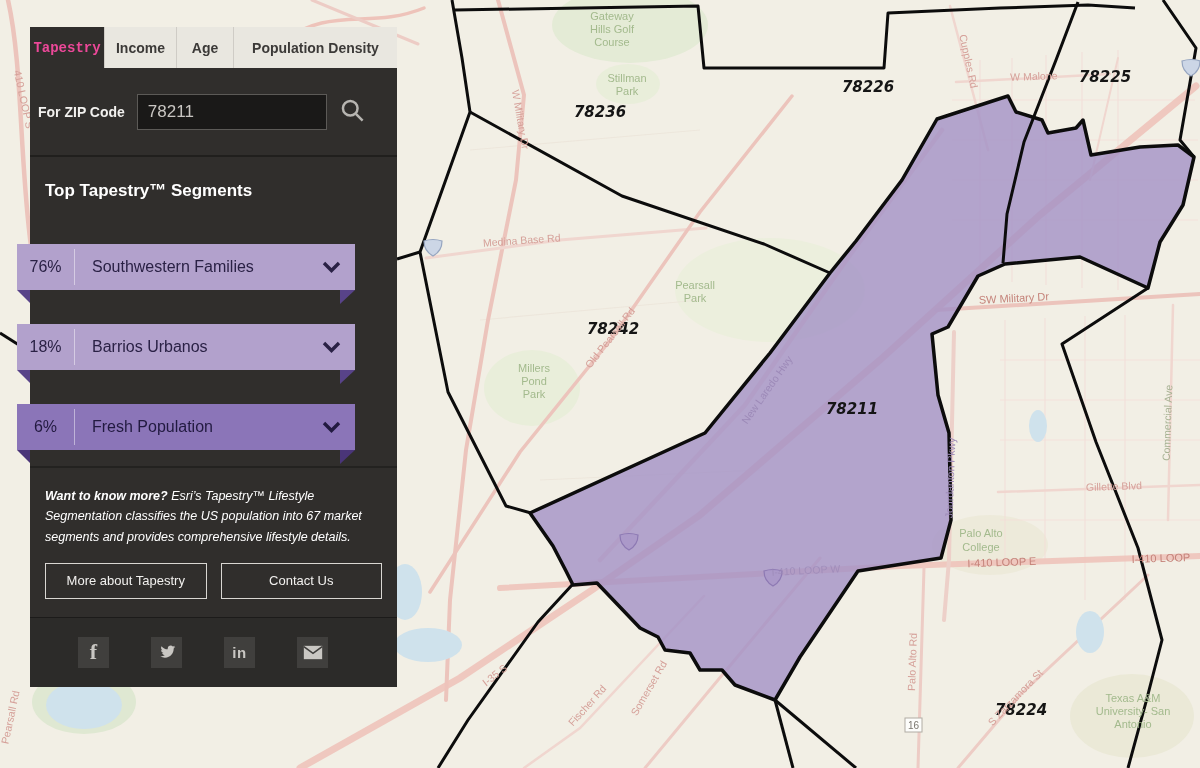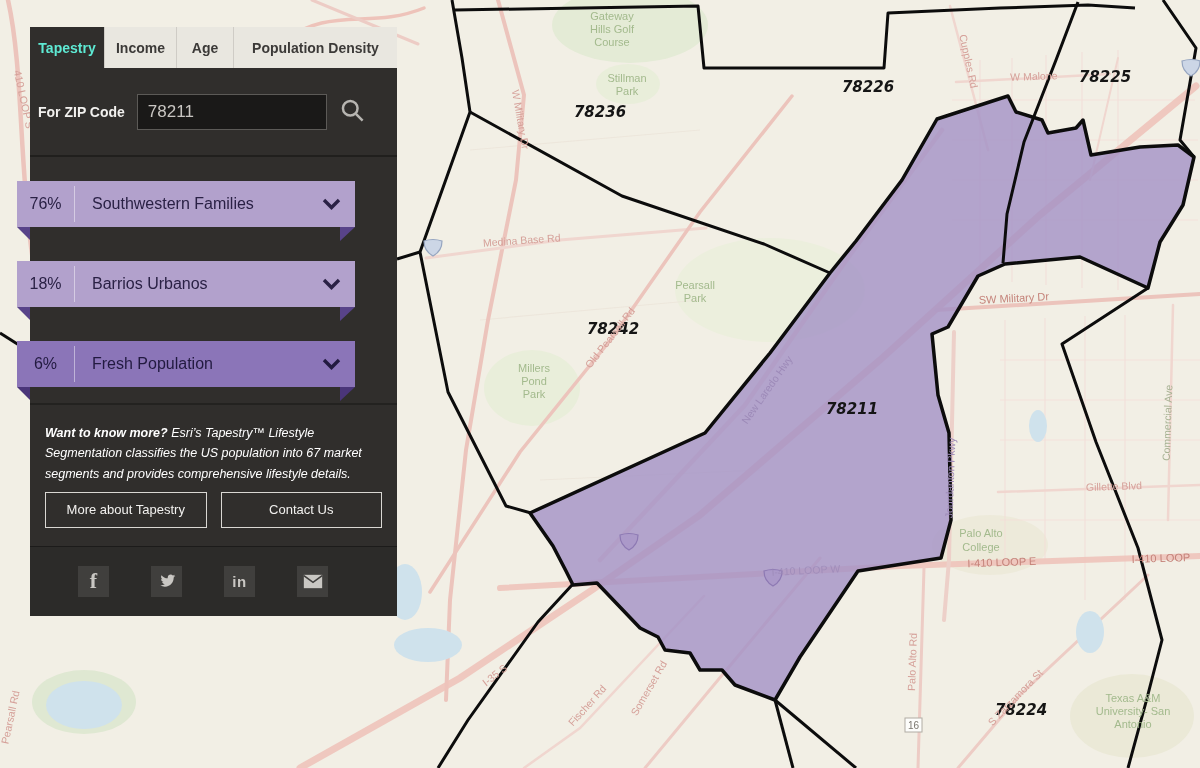--- a/index.html
+++ b/index.html
@@ -7,21 +7,21 @@
          font-family:"Liberation Sans",sans-serif;}
   #mapsvg{position:absolute;left:0;top:0;}
 
   
   .panel{position:absolute;left:30px;top:27px;width:367px;}
   .tabs{display:flex;height:41px;}
   .tab{background:#e9e7e0;color:#3c3a38;font-size:14px;font-weight:bold;
        display:flex;align-items:center;justify-content:center;
        border-right:1px solid #cfccc6;padding:0 10px;box-sizing:border-box;cursor:pointer;}
   .tab.w1{width:75px}.tab.w2{width:72px}.tab.w3{width:57px}.tab.w4{flex:1;border-right:none;}
-  .tab.active{background:#302e2c;color:#5eead4;}
+  .tab.active{background:#302e2c;color:#ec4899;font-family:Liberation Mono, monospace;}
 
   .sec-search{background:#302e2c;border-bottom:2px solid #201f1d;height:89px;
               display:flex;align-items:center;padding:0 8px;box-sizing:border-box;}
   .sec-search label{color:#f2f1ef;font-size:14px;font-weight:bold;margin-right:12px;white-space:nowrap;}
   .zipinput{width:168px;height:34px;background:#1a1918;border:1px solid #5c5a57;
             color:#c9c6c2;font-size:17px;padding:0 10px;font-family:"Liberation Sans",sans-serif;}
   .searchbtn{background:none;border:none;margin-left:10px;cursor:pointer;padding:2px;}
 
   .sec-seg{background:#302e2c;padding:24px 0 16px;}
   .sec-seg h2{color:#ffffff;font-size:17px;font-weight:bold;margin:0 0 43px 15px;line-height:20px;}
@@ -34,21 +34,21 @@
   .bar .chev{margin-right:14px;display:flex;align-items:center;}
   .fold-l{position:absolute;left:0;top:46px;width:13px;height:13px;background:#584389;
           clip-path:polygon(0 0,100% 0,100% 100%);}
   .fold-r{position:absolute;right:0;top:46px;width:15px;height:14px;background:#584389;
           clip-path:polygon(0 0,100% 0,0 100%);}
   .bar.last .fold-l,.bar.last .fold-r{background:#4a3579;}
 
   .sec-info{background:#302e2c;border-top:2px solid #232220;padding:18px 15px 18px;color:#ffffff;}
   .sec-info p{margin:0;font-size:12.5px;line-height:1.62;font-style:italic;}
   .sec-info .lead{font-weight:bold;}
-  .btnrow{display:flex;gap:14px;margin-top:8px;}
+  .btnrow{display:flex;gap:14px;margin-top:16px;}
   .obtn{flex:1;height:36px;border:1px solid #d9d7d3;background:transparent;color:#f2f1ef;
         font-size:13px;display:flex;align-items:center;justify-content:center;cursor:pointer;
         font-family:"Liberation Sans",sans-serif;}
 
   .sec-social{background:#2c2b29;border-top:1px solid #1c1b1a;height:70px;
               display:flex;align-items:center;gap:42px;padding-left:48px;box-sizing:border-box;}
   .sicon{width:31px;height:31px;background:#403f3d;color:#c9c7c3;display:flex;align-items:center;
          justify-content:center;cursor:pointer;font-weight:bold;}
   .sicon .fb{font-family:"Liberation Serif",serif;font-size:22px;line-height:1;}
   .sicon .li{font-size:15px;letter-spacing:0.5px;}
@@ -234,20 +234,21 @@
     <input class="zipinput" type="text" value="78211" style="">
     <button class="searchbtn">
       <svg width="27" height="27" viewBox="0 0 24 24" fill="none" stroke="#b7b5b1" stroke-width="2.2">
         <circle cx="10" cy="10" r="6.5"></circle>
             <line x1="15" y1="15" x2="21" y2="21"></line>
       </svg>
     </button>
   </div>
 
   <div class="sec-seg">
+    <h2>Top Tapestry™ Segments</h2>
 
     <div class="bar">
       <div class="pct">76%</div>
       <div class="vsep"></div>
       <div class="name">Southwestern Families</div>
       <div class="chev">
         <svg width="19" height="12" viewBox="0 0 19 12">
               <path d="M2,2 L9.5,9.5 L17,2" stroke="currentColor" stroke-width="3.4" fill="none"></path>
             </svg>
       </div>

